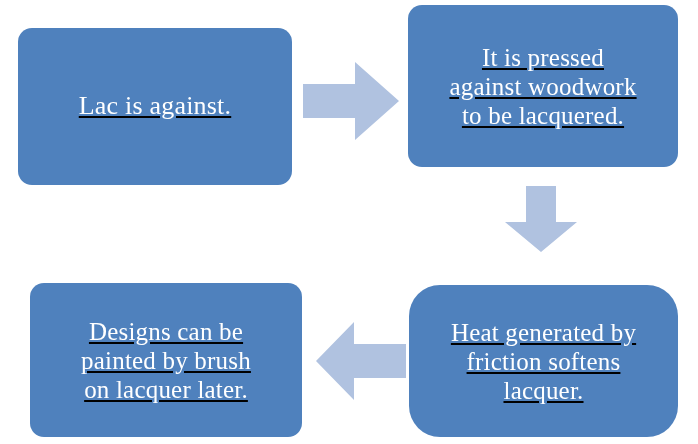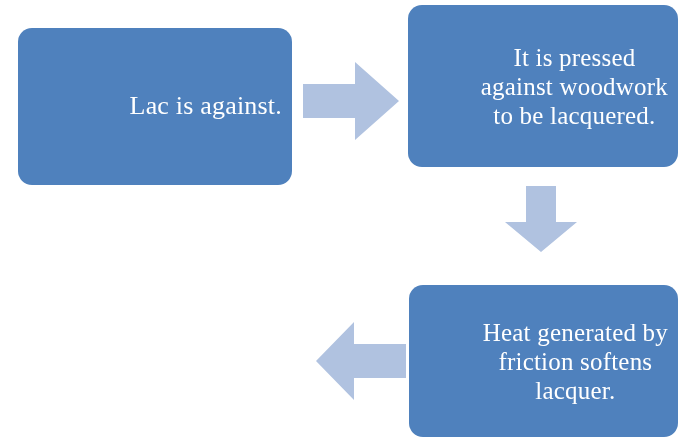--- a/index.html
+++ b/index.html
@@ -22,36 +22,37 @@
   }
 
   
   .node {
     position: absolute;
     box-sizing: border-box;
     background: #4F81BD;
     border-radius: 14px;
     display: flex;
     align-items: center;
-    justify-content: flex-end;
+    justify-content: center;
     text-align: center;
+    text-decoration: underline;
   }
   .node-label {
     color: #ffffff;
     font-family: "Liberation Serif", serif;
     font-size: 25px;
     line-height: 1.16;
     letter-spacing: 0.2px;
     padding: 0 10px;
     white-space: pre-line;
   }
 
   #node-lac-applied      { left: 18px;  top: 28px;  width: 274px; height: 157px; }
   #node-pressed-woodwork { left: 408px; top: 5px;   width: 270px; height: 162px; }
-  #node-heat-friction    { left: 409px; top: 285px; width: 269px; height: 152px; }
+  #node-heat-friction    { left: 409px; top: 285px; width: 269px; height: 152px; border-radius: 31px; }
   #node-designs-painted  { left: 30px;  top: 283px; width: 272px; height: 154px; }
 
   #node-lac-applied .node-label      { font-size: 26px; }
   #node-pressed-woodwork .node-label { font-size: 25px; }
   #node-heat-friction .node-label    { font-size: 25px; }
   #node-designs-painted .node-label  { font-size: 25px; }
 
   
   .arrow {
     position: absolute;
@@ -96,14 +97,19 @@
 friction softens
 lacquer.</span>
   </div>
 
   <div class="arrow" id="arrow-left">
     <svg viewBox="0 0 90 78" preserveAspectRatio="none" aria-hidden="true">
       <polygon class="arrow-shape" points="90,22 38,22 38,0 0,39 38,78 38,56 90,56"></polygon>
     </svg>
   </div>
 
+  <div class="node" id="node-designs-painted">
+    <span class="node-label">Designs can be
+painted by brush
+on lacquer later.</span>
+  </div>
 
 </div>
 
 </body></html>

